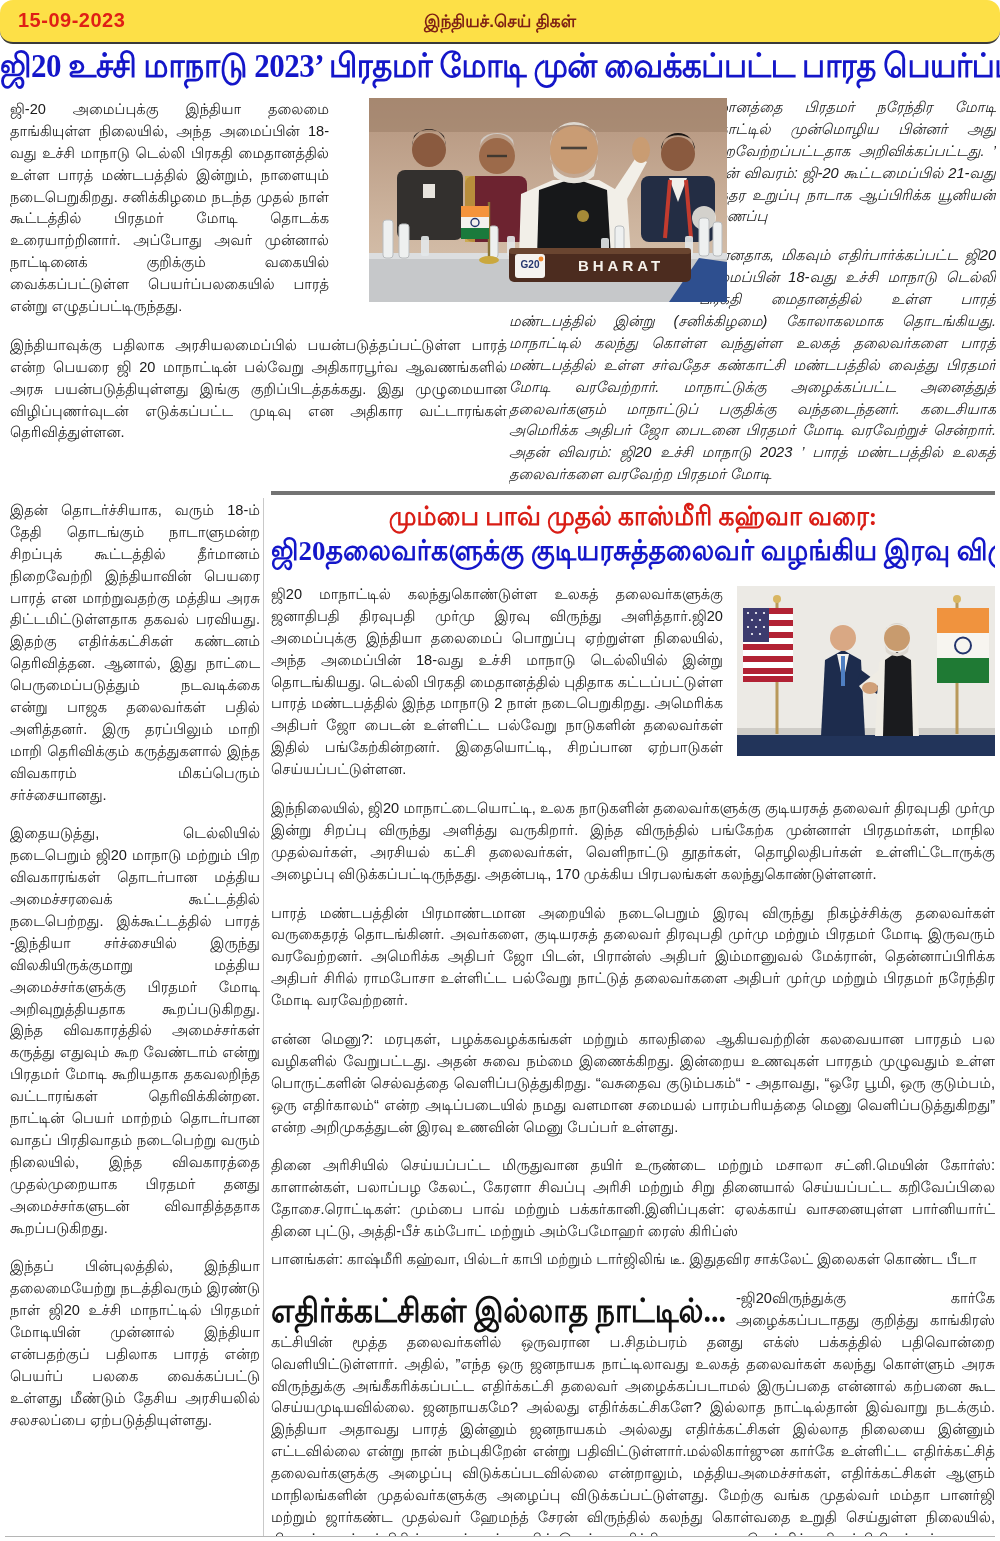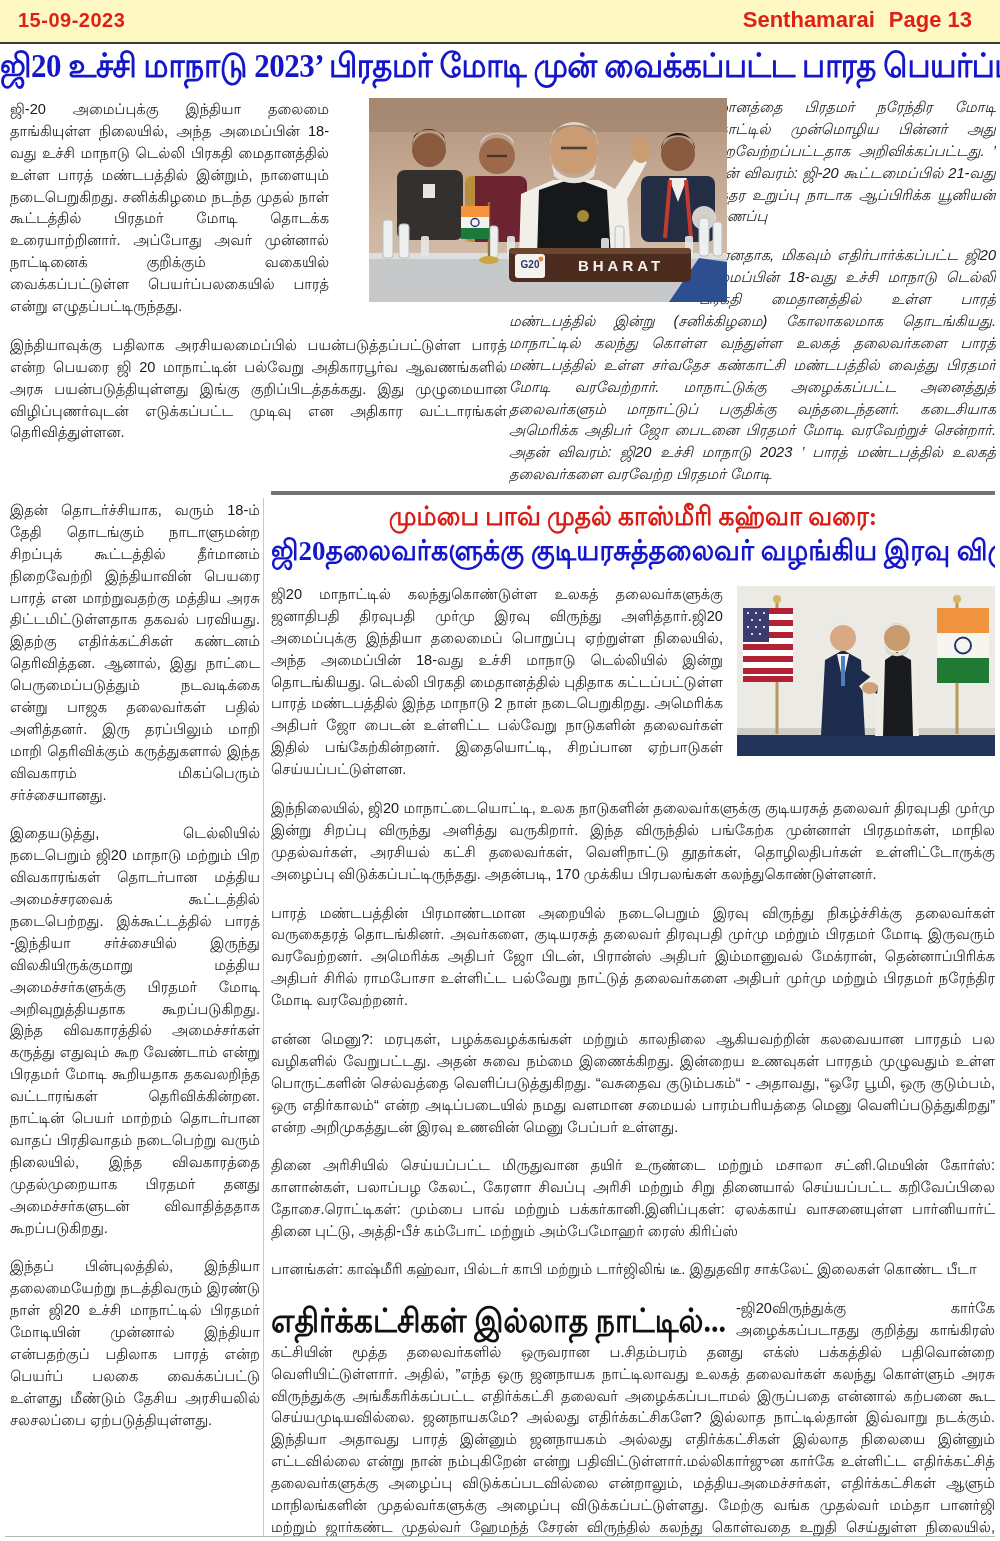--- a/index.html
+++ b/index.html
@@ -1,20 +1,20 @@
 <!DOCTYPE html>
 <html><head>
 <meta charset="utf-8">
 <style>
   html,body{margin:0;padding:0;background:#ffffff;}
   body{font-family:"Liberation Sans",sans-serif;color:#1a1a1a;}
   #page{position:relative;width:1000px;height:1541px;background:#fff;overflow:hidden;}
 
   
-  .masthead{position:absolute;left:0;top:0;width:1000px;height:42px;border-bottom:2px solid #3a3a3a;background:#fef9c3;}
+  .masthead{position:absolute;left:0;top:0;width:1000px;height:42px;border-bottom:2px solid #3a3a3a;background:#fde047;border-radius:13px;}
   .m-date{position:absolute;left:18px;top:9px;font-size:20px;font-weight:bold;color:#e01f15;letter-spacing:.5px;}
   .m-center{position:absolute;left:0;top:12px;width:1000px;text-align:center;font-size:17px;font-weight:bold;color:#7d1f14;}
   .m-right{position:absolute;right:28px;top:7px;font-size:22px;font-weight:bold;color:#e01f15;}
   .m-right span{margin-left:14px;}
 
   
   .main-headline{position:absolute;left:0;top:47px;width:1000px;text-align:center;
     font-family:"Liberation Serif",serif;font-size:31px;font-weight:600;color:#1416c9;
     transform:scaleY(1.08);transform-origin:top;white-space:nowrap;letter-spacing:-0.5px;}
 
@@ -47,23 +47,21 @@
 
   .bottom-rule{position:absolute;left:5px;top:1536px;width:990px;height:0;border-top:1px solid #b5b5b5;}
 </style>
 </head>
 <body>
 
 <div id="page">
 
   <div class="masthead">
     <div class="m-date">15-09-2023</div>
-    <div class="m-right">
-      <span>Senthamarai</span><span>Page 13</span>
-    </div>
+    <div class="m-center">இந்தியச்.செய் திகள்</div>
   </div>
 
   <div class="main-headline">ஜி20 உச்சி மாநாடு 2023’ பிரதமர் மோடி முன் வைக்கப்பட்ட பாரத பெயர்ப்பலகை</div>
 
   <div class="topleft body-text">
     <div class="photo-spacer"></div>
     <p class="para">ஜி-20 அமைப்புக்கு இந்தியா தலைமை தாங்கியுள்ள நிலையில், அந்த அமைப்பின் 18-வது உச்சி மாநாடு டெல்லி பிரகதி மைதானத்தில் உள்ள பாரத் மண்டபத்தில் இன்றும், நாளையும் நடைபெறுகிறது. சனிக்கிழமை நடந்த முதல் நாள் கூட்டத்தில் பிரதமர் மோடி தொடக்க உரையாற்றினார். அப்போது அவர் முன்னால் நாட்டினைக் குறிக்கும் வகையில் வைக்கப்பட்டுள்ள பெயர்ப்பலகையில் பாரத் என்று எழுதப்பட்டிருந்தது.</p>
     <p class="para">இந்தியாவுக்கு பதிலாக அரசியலமைப்பில் பயன்படுத்தப்பட்டுள்ள பாரத் என்ற பெயரை ஜி 20 மாநாட்டின் பல்வேறு அதிகாரபூர்வ ஆவணங்களில் அரசு பயன்படுத்தியுள்ளது இங்கு குறிப்பிடத்தக்கது. இது முழுமையான விழிப்புணர்வுடன் எடுக்கப்பட்ட முடிவு என அதிகார வட்டாரங்கள் தெரிவித்துள்ளன.</p>
   </div>
 
@@ -236,21 +234,21 @@
             <polygon points="142,84 122,100 128,108 146,96" fill="#efece4"></polygon>
           </g>
           <ellipse cx="133" cy="102" rx="8" ry="6" fill="#d0a078"></ellipse>
         </svg>
       </div>
 
       <p class="para">ஜி20 மாநாட்டில் கலந்துகொண்டுள்ள உலகத் தலைவர்களுக்கு ஜனாதிபதி திரவுபதி முர்மு இரவு விருந்து அளித்தார்.ஜி20 அமைப்புக்கு இந்தியா தலைமைப் பொறுப்பு ஏற்றுள்ள நிலையில், அந்த அமைப்பின் 18-வது உச்சி மாநாடு டெல்லியில் இன்று தொடங்கியது. டெல்லி பிரகதி மைதானத்தில் புதிதாக கட்டப்பட்டுள்ள பாரத் மண்டபத்தில் இந்த மாநாடு 2 நாள் நடைபெறுகிறது. அமெரிக்க அதிபர் ஜோ பைடன் உள்ளிட்ட பல்வேறு நாடுகளின் தலைவர்கள் இதில் பங்கேற்கின்றனர். இதையொட்டி, சிறப்பான ஏற்பாடுகள் செய்யப்பட்டுள்ளன.</p>
       <p class="para">இந்நிலையில், ஜி20 மாநாட்டையொட்டி, உலக நாடுகளின் தலைவர்களுக்கு குடியரசுத் தலைவர் திரவுபதி முர்மு இன்று சிறப்பு விருந்து அளித்து வருகிறார். இந்த விருந்தில் பங்கேற்க முன்னாள் பிரதமர்கள், மாநில முதல்வர்கள், அரசியல் கட்சி தலைவர்கள், வெளிநாட்டு தூதர்கள், தொழிலதிபர்கள் உள்ளிட்டோருக்கு அழைப்பு விடுக்கப்பட்டிருந்தது. அதன்படி, 170 முக்கிய பிரபலங்கள் கலந்துகொண்டுள்ளனர்.</p>
       <p class="para">பாரத் மண்டபத்தின் பிரமாண்டமான அறையில் நடைபெறும் இரவு விருந்து நிகழ்ச்சிக்கு தலைவர்கள் வருகைதரத் தொடங்கினர். அவர்களை, குடியரசுத் தலைவர் திரவுபதி முர்மு மற்றும் பிரதமர் மோடி இருவரும் வரவேற்றனர். அமெரிக்க அதிபர் ஜோ பிடன், பிரான்ஸ் அதிபர் இம்மானுவல் மேக்ரான், தென்னாப்பிரிக்க அதிபர் சிரில் ராமபோசா உள்ளிட்ட பல்வேறு நாட்டுத் தலைவர்களை அதிபர் முர்மு மற்றும் பிரதமர் நரேந்திர மோடி வரவேற்றனர்.</p>
       <p class="para">என்ன மெனு?: மரபுகள், பழக்கவழக்கங்கள் மற்றும் காலநிலை ஆகியவற்றின் கலவையான பாரதம் பல வழிகளில் வேறுபட்டது. அதன் சுவை நம்மை இணைக்கிறது. இன்றைய உணவுகள் பாரதம் முழுவதும் உள்ள பொருட்களின் செல்வத்தை வெளிப்படுத்துகிறது. “வசுதைவ குடும்பகம்“ - அதாவது, “ஒரே பூமி, ஒரு குடும்பம், ஒரு எதிர்காலம்“ என்ற அடிப்படையில் நமது வளமான சமையல் பாரம்பரியத்தை மெனு வெளிப்படுத்துகிறது” என்ற அறிமுகத்துடன் இரவு உணவின் மெனு பேப்பர் உள்ளது.</p>
-      <p class="para" style="margin-bottom:16px">தினை அரிசியில் செய்யப்பட்ட மிருதுவான தயிர் உருண்டை மற்றும் மசாலா சட்னி.மெயின் கோர்ஸ்: காளான்கள், பலாப்பழ கேலட், கேரளா சிவப்பு அரிசி மற்றும் சிறு தினையால் செய்யப்பட்ட கறிவேப்பிலை தோசை.ரொட்டிகள்: மும்பை பாவ் மற்றும் பக்கர்கானி.இனிப்புகள்: ஏலக்காய் வாசனையுள்ள பார்னியார்ட் தினை புட்டு, அத்தி-பீச் கம்போட் மற்றும் அம்பேமோஹர் ரைஸ் கிரிப்ஸ்</p>
+      <p class="para" style="margin-bottom:6px">தினை அரிசியில் செய்யப்பட்ட மிருதுவான தயிர் உருண்டை மற்றும் மசாலா சட்னி.மெயின் கோர்ஸ்: காளான்கள், பலாப்பழ கேலட், கேரளா சிவப்பு அரிசி மற்றும் சிறு தினையால் செய்யப்பட்ட கறிவேப்பிலை தோசை.ரொட்டிகள்: மும்பை பாவ் மற்றும் பக்கர்கானி.இனிப்புகள்: ஏலக்காய் வாசனையுள்ள பார்னியார்ட் தினை புட்டு, அத்தி-பீச் கம்போட் மற்றும் அம்பேமோஹர் ரைஸ் கிரிப்ஸ்</p>
       <p class="para">பானங்கள்: காஷ்மீரி கஹ்வா, பில்டர் காபி மற்றும் டார்ஜிலிங் டீ. இதுதவிர சாக்லேட் இலைகள் கொண்ட பீடா</p>
     </div>
 
     <div class="opp-block body-text">
       <span class="opp-heading">எதிர்க்கட்சிகள் இல்லாத நாட்டில்...</span>
       <span>-ஜி20விருந்துக்கு கார்கே அழைக்கப்படாதது குறித்து காங்கிரஸ் கட்சியின் மூத்த தலைவர்களில் ஒருவரான ப.சிதம்பரம் தனது எக்ஸ் பக்கத்தில் பதிவொன்றை வெளியிட்டுள்ளார். அதில், ”எந்த ஒரு ஜனநாயக நாட்டிலாவது உலகத் தலைவர்கள் கலந்து கொள்ளும் அரசு விருந்துக்கு அங்கீகரிக்கப்பட்ட எதிர்க்கட்சி தலைவர் அழைக்கப்படாமல் இருப்பதை என்னால் கற்பனை கூட செய்யமுடியவில்லை. ஜனநாயகமே? அல்லது எதிர்க்கட்சிகளே? இல்லாத நாட்டில்தான் இவ்வாறு நடக்கும். இந்தியா அதாவது பாரத் இன்னும் ஜனநாயகம் அல்லது எதிர்க்கட்சிகள் இல்லாத நிலையை இன்னும் எட்டவில்லை என்று நான் நம்புகிறேன் என்று பதிவிட்டுள்ளார்.மல்லிகார்ஜுன கார்கே உள்ளிட்ட எதிர்க்கட்சித் தலைவர்களுக்கு அழைப்பு விடுக்கப்படவில்லை என்றாலும், மத்தியஅமைச்சர்கள், எதிர்க்கட்சிகள் ஆளும் மாநிலங்களின் முதல்வர்களுக்கு அழைப்பு விடுக்கப்பட்டுள்ளது. மேற்கு வங்க முதல்வர் மம்தா பானர்ஜி மற்றும் ஜார்கண்ட முதல்வர் ஹேமந்த் சேரன் விருந்தில் கலந்து கொள்வதை உறுதி செய்துள்ள நிலையில், பிஹார் முதல்வர் நிதிஷ் குமார் பாட்னாவில் இருந்து சனிக்கிழமை காலை டெல்லிக்கு கிளம்பியிருந்தார்.</span>
       
     </div>
   </div>
 

